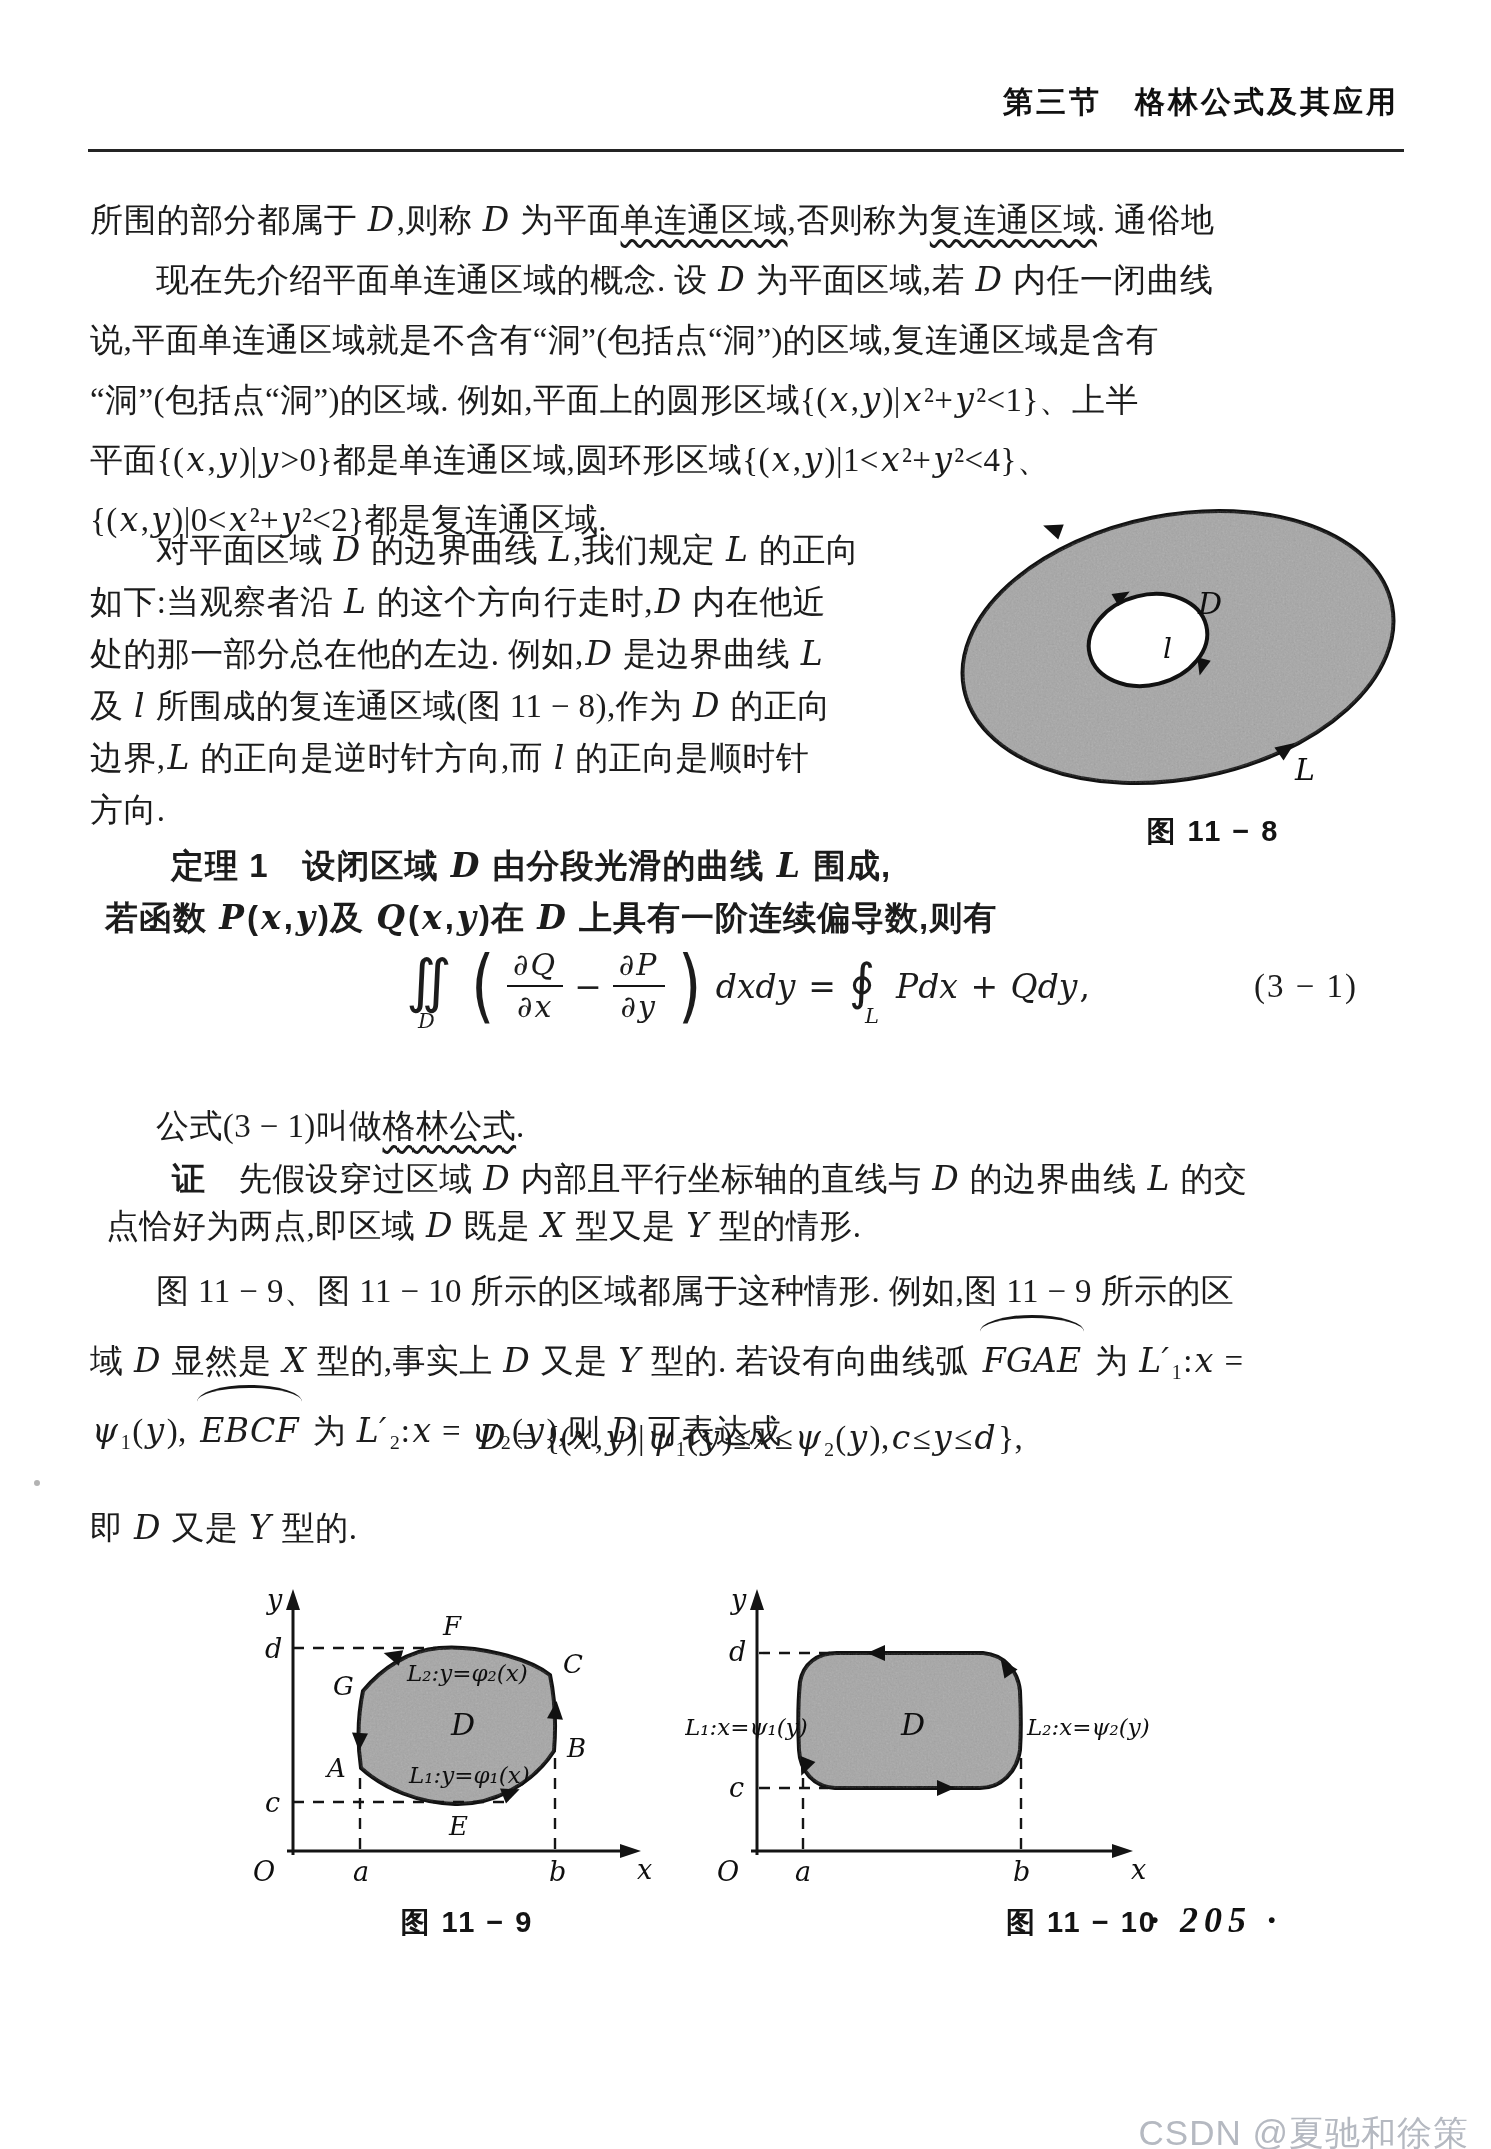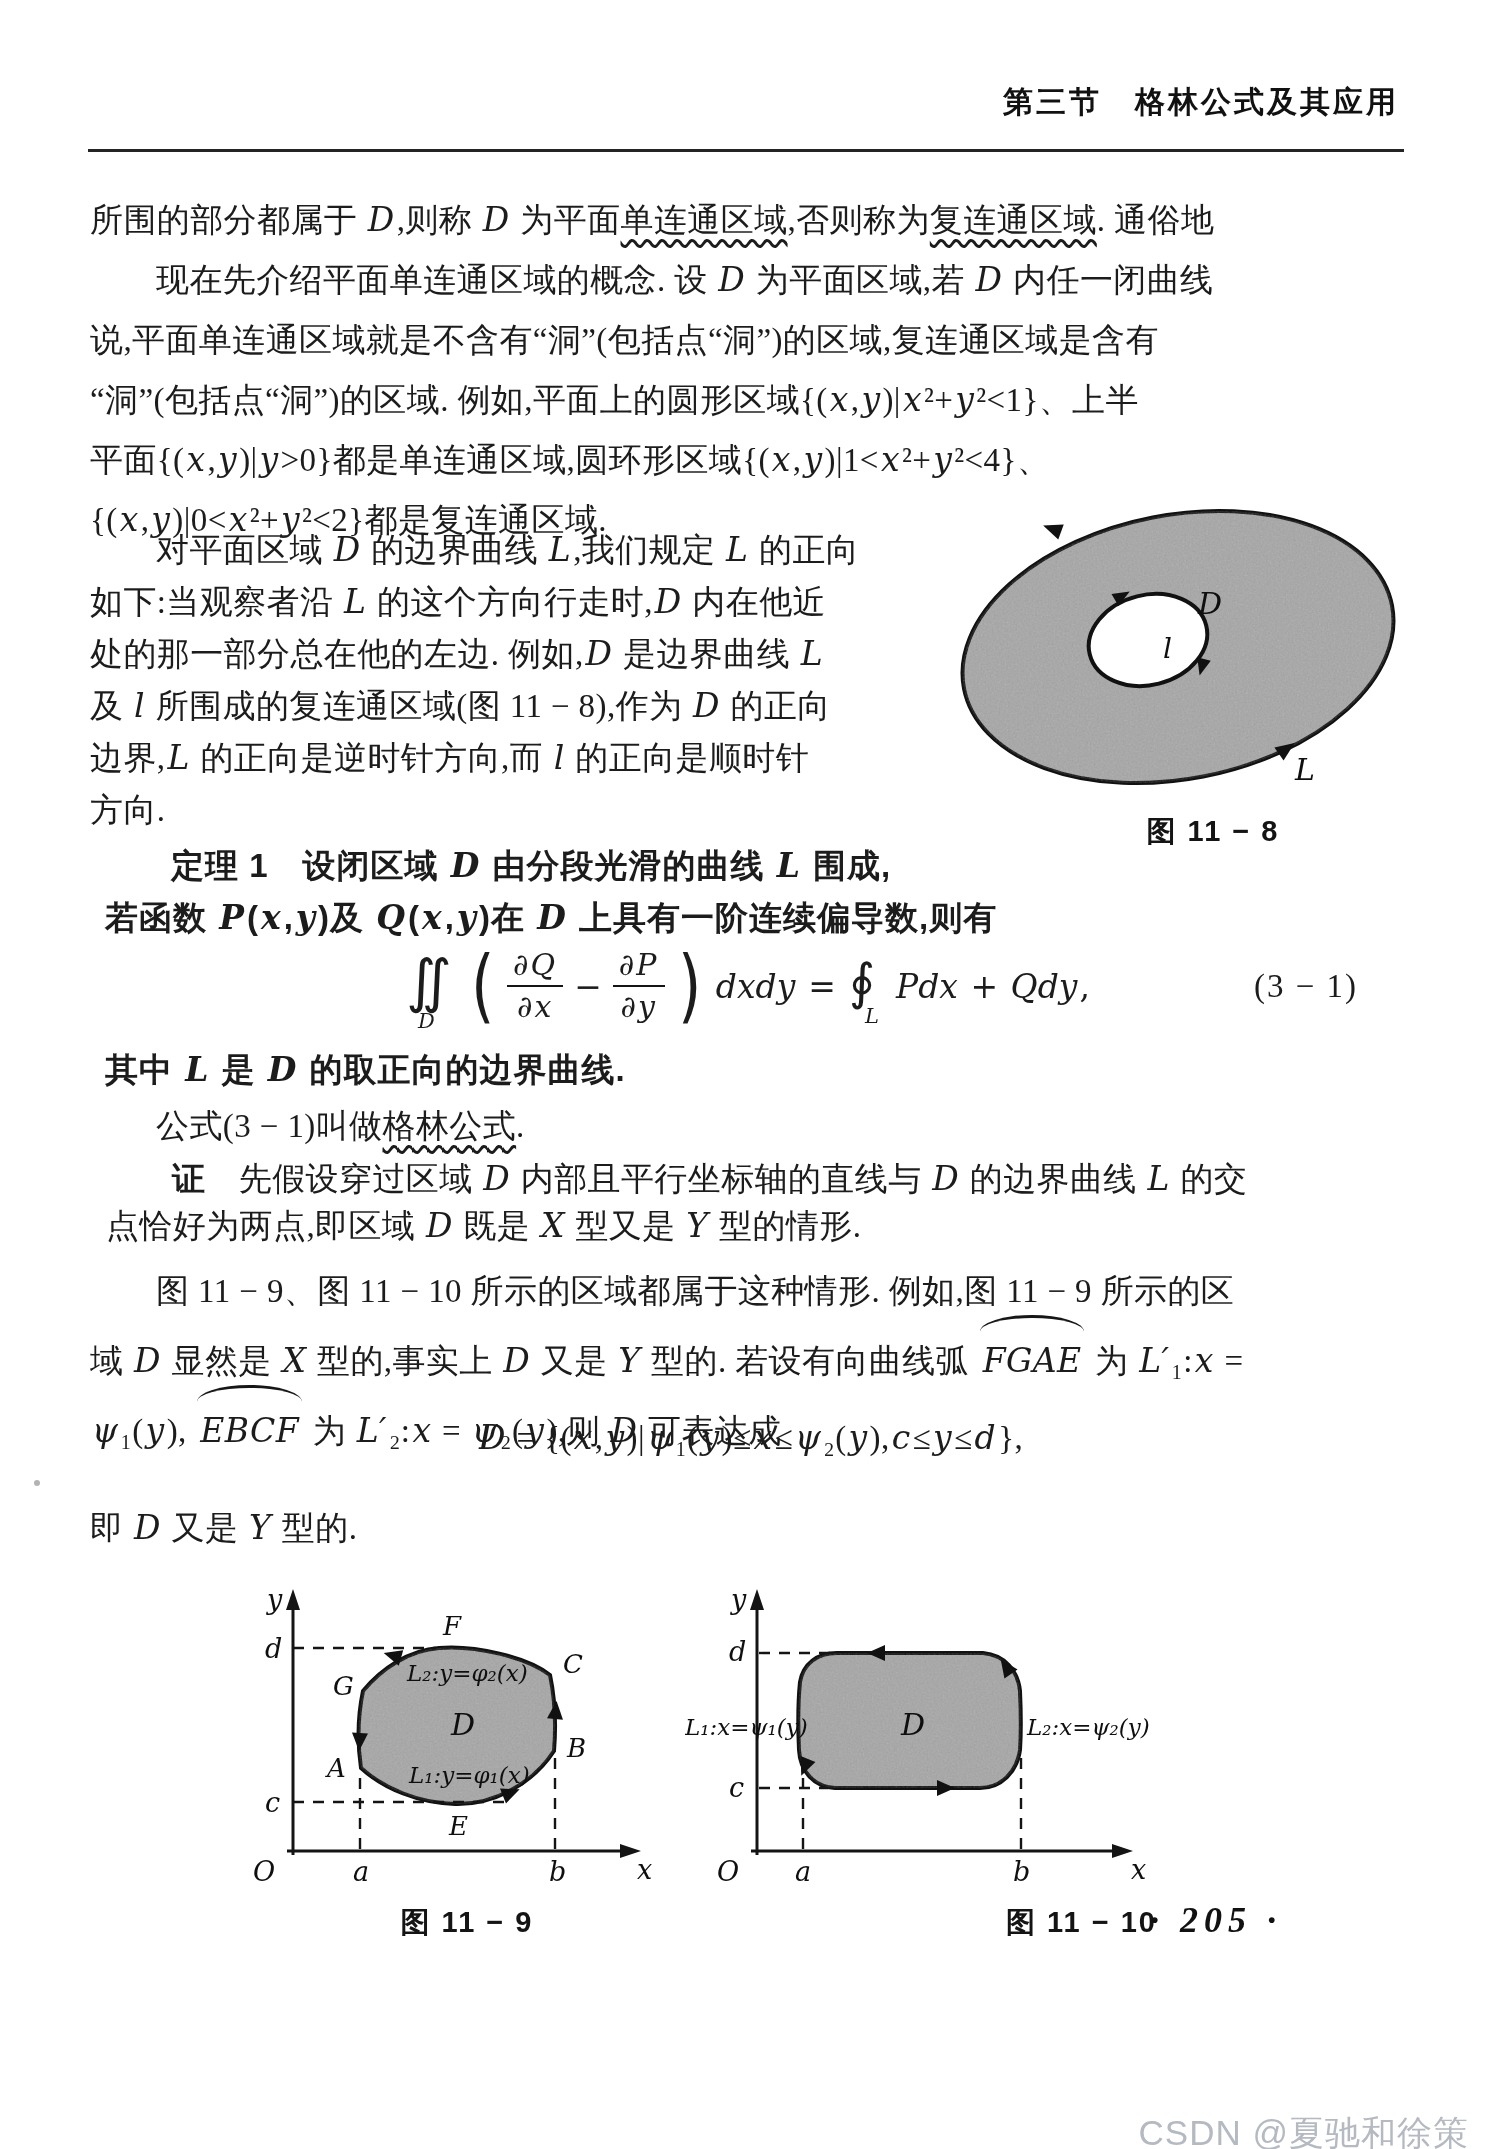--- a/index.html
+++ b/index.html
@@ -148,23 +148,20 @@
         </span>
       <span class="bigp">)</span>
       <span><i class="mvar">dxdy</i></span>
       <span class="fop">=</span>
       <span class="ointw"><span>∮</span><span class="oint-sub mvar">L</span></span>
       <span><i class="mvar">Pdx</i> + <i class="mvar">Qdy</i>,</span>
     </div>
     <span class="ftag">(3 − 1)</span>
   </div>
 
-  <div class="abs tblock lh52 heiti" style="top:1044px">
-      <div class="tline"><span>其中 <i class="mvar">L</i> 是 <i class="mvar">D</i> 的取正向的边界曲线.</span></div>
-    </div>
   <div class="abs tblock lh52" style="top:1100px">
       <div class="tline indent"><span>公式(3 − 1)叫做</span><span class="seg-wavy">格林公式</span><span>.</span></div>
     </div>
   <div class="abs tblock lh47" style="top:1155px">
       <div class="tline indent"><span class="seg-b">证</span><span>　先假设穿过区域 <i class="mvar">D</i> 内部且平行坐标轴的直线与 <i class="mvar">D</i> 的边界曲线 <i class="mvar">L</i> 的交</span></div>
       <div class="tline"><span>点恰好为两点,即区域 <i class="mvar">D</i> 既是 <i class="mvar">X</i> 型又是 <i class="mvar">Y</i> 型的情形.</span></div>
     </div>
   <div class="abs tblock lh70" style="top:1256px">
       <div class="tline indent"><span>图 11 − 9、图 11 − 10 所示的区域都属于这种情形. 例如,图 11 − 9 所示的区</span></div>
       <div class="tline"><span>域 <i class="mvar">D</i> 显然是 <i class="mvar">X</i> 型的,事实上 <i class="mvar">D</i> 又是 <i class="mvar">Y</i> 型的. 若设有向曲线弧 </span><span class="seg-arc"><i class="mvar">FGAE</i></span><span> 为 <i class="mvar">L′</i>₁:<i class="mvar">x</i> =</span></div>

